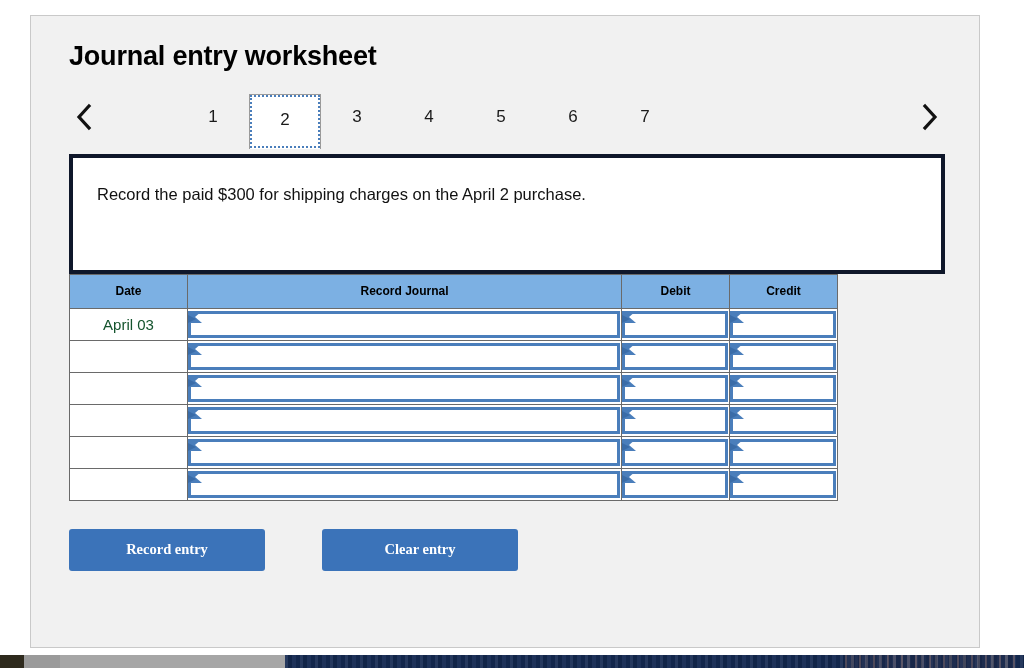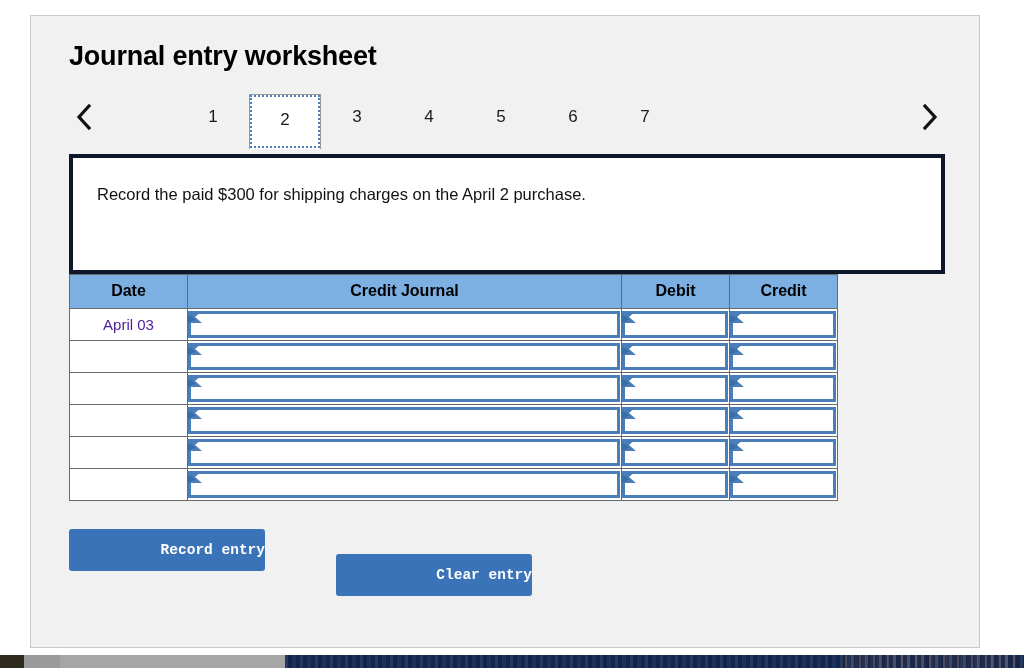--- a/index.html
+++ b/index.html
@@ -129,42 +129,42 @@
   .journal-table {
     border-collapse: collapse;
     width: 765px;
     table-layout: fixed;
     background: #ffffff;
   }
   .journal-table th {
     background: #7cb0e3;
     border: 1px solid #6a6a6a;
     color: #000000;
-    font-size: 16px;
+    font-size: 12px;
     font-weight: bold;
     height: 33px;
     padding: 0;
     text-align: center;
   }
   .journal-table td {
     border: 1px solid #6a6a6a;
     padding: 0;
     height: 31px;
     background: #ffffff;
     vertical-align: middle;
   }
   .col-date    { width: 117px; }
   .col-journal { width: 433px; }
   .col-debit   { width: 107px; }
   .col-credit  { width: 107px; }
 
   .date-cell {
     text-align: center;
     font-size: 15px;
-    color: #4c1d95;
+    color: #14532d;
   }
 
   
   .field-cell { position: relative; padding: 0; }
   .field {
     position: relative;
     margin: 1px 1px 1px 0px;
     height: 27px;
     border: 3px solid #4a7ebb;
     background: #ffffff;
@@ -216,29 +216,28 @@
     height: 42px;
   }
   .btn {
     position: absolute;
     top: 0;
     height: 42px;
     background: #3b73b9;
     color: #ffffff;
     border: none;
     border-radius: 3px;
-    font-family: Liberation Mono, monospace;
+    font-family: Liberation Serif, serif;
     font-size: 14.5px;
     font-weight: bold;
     cursor: pointer;
     padding: 0;
-    text-align: right;
   }
   .btn-record { left: 0px;   width: 196px; }
-  .btn-clear  { left: 267px; width: 196px; margin-top: 25px; }
+  .btn-clear  { left: 253px; width: 196px; }
   .btn-view   { left: 632px; width: 226px; }
 
   
   .bottom-strip {
     position: absolute;
     left: 0;
     bottom: 0;
     width: 1024px;
     height: 13px;
   }
@@ -306,21 +305,21 @@
 
       <div class="instruction-box">
         <div class="instruction-text">Record the paid $300 for shipping charges on the April 2 purchase.</div>
       </div>
 
 
       <table class="journal-table">
         <thead>
           <tr>
             <th class="col-date">Date</th>
-            <th class="col-journal">Credit Journal</th>
+            <th class="col-journal">Record Journal</th>
             <th class="col-debit">Debit</th>
             <th class="col-credit">Credit</th>
           </tr>
         </thead>
         <tbody>
 
           <tr>
             <td class="date-cell">April 03</td>
             <td class="field-cell">
               <div class="field">

